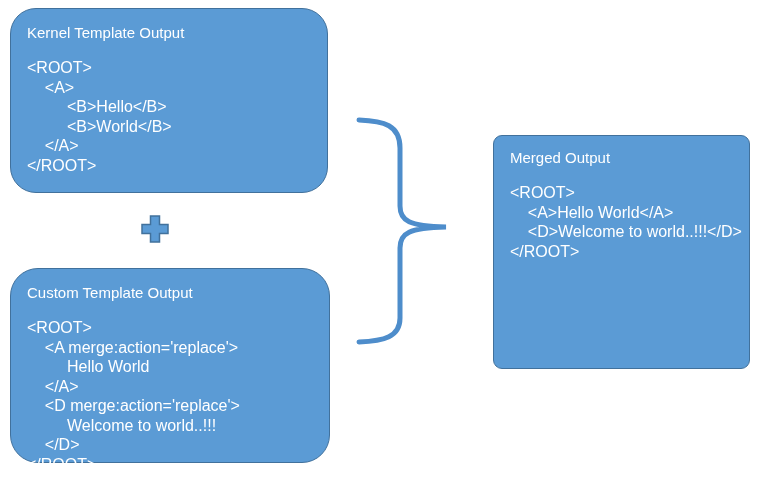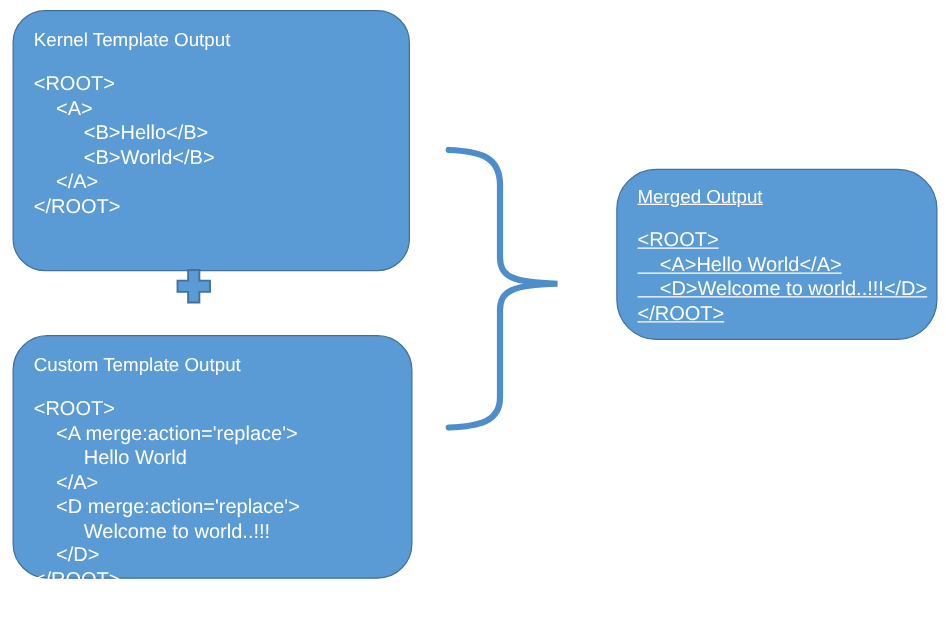--- a/index.html
+++ b/index.html
@@ -18,34 +18,33 @@
   .box {
     position: absolute;
     box-sizing: border-box;
     background: #5B9BD5;
     border: 1.5px solid #41719C;
     color: #ffffff;
     padding: 14px 16px;
   }
   .box-kernel {
     left: 10px; top: 8px;
-    width: 318px; height: 209px;
+    width: 318px; height: 185px;
     border-radius: 26px;
   }
   .box-custom {
     left: 10px; top: 268px;
     width: 320px; height: 195px;
     border-radius: 28px;
   }
   .box-merged {
     left: 493px; top: 135px;
-    width: 257px; height: 137px;
-    border-radius: 32px;
+    width: 257px; height: 234px;
+    border-radius: 9px;
     padding-top: 12px;
-    text-decoration: underline;
   }
   .box-title {
     font-size: 15px;
     font-weight: 400;
     line-height: 20px;
     white-space: nowrap;
   }
   .code {
     margin: 15px 0 0 0;
     font-family: "Liberation Sans", sans-serif;

